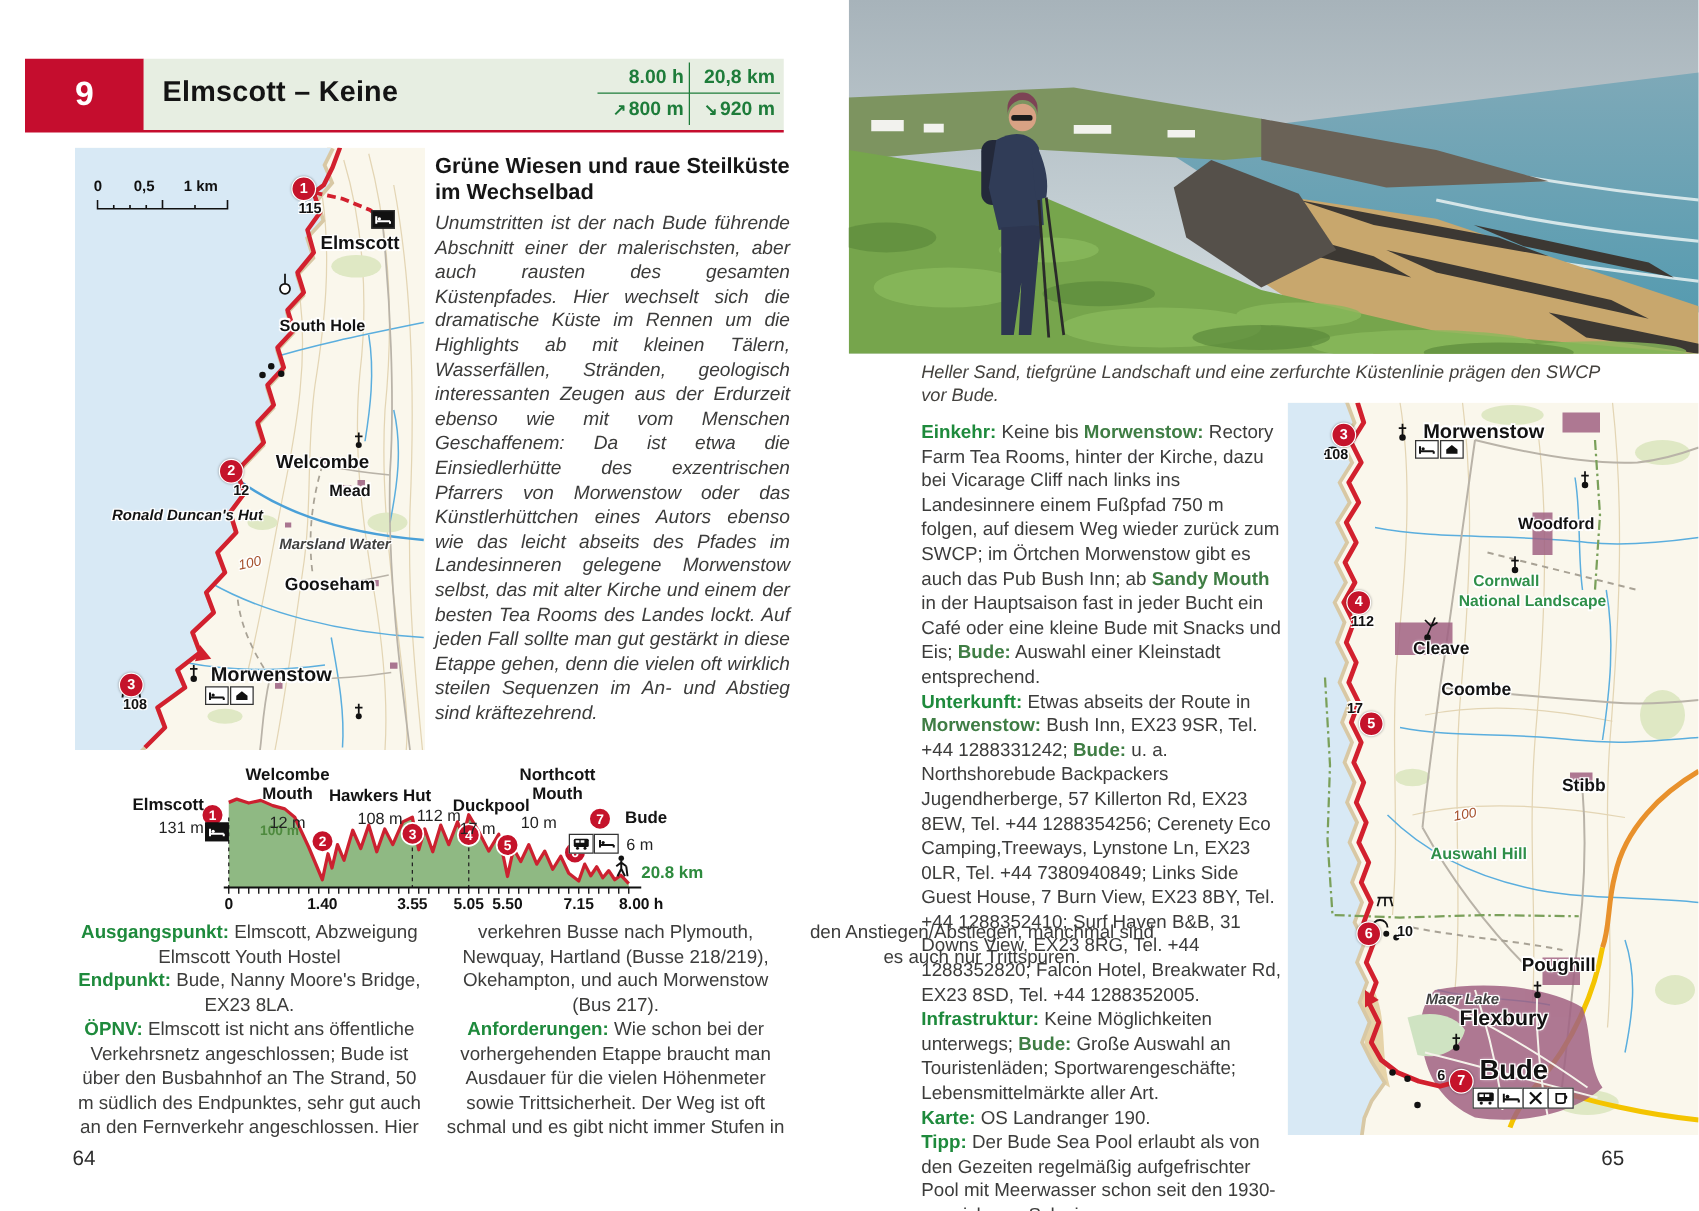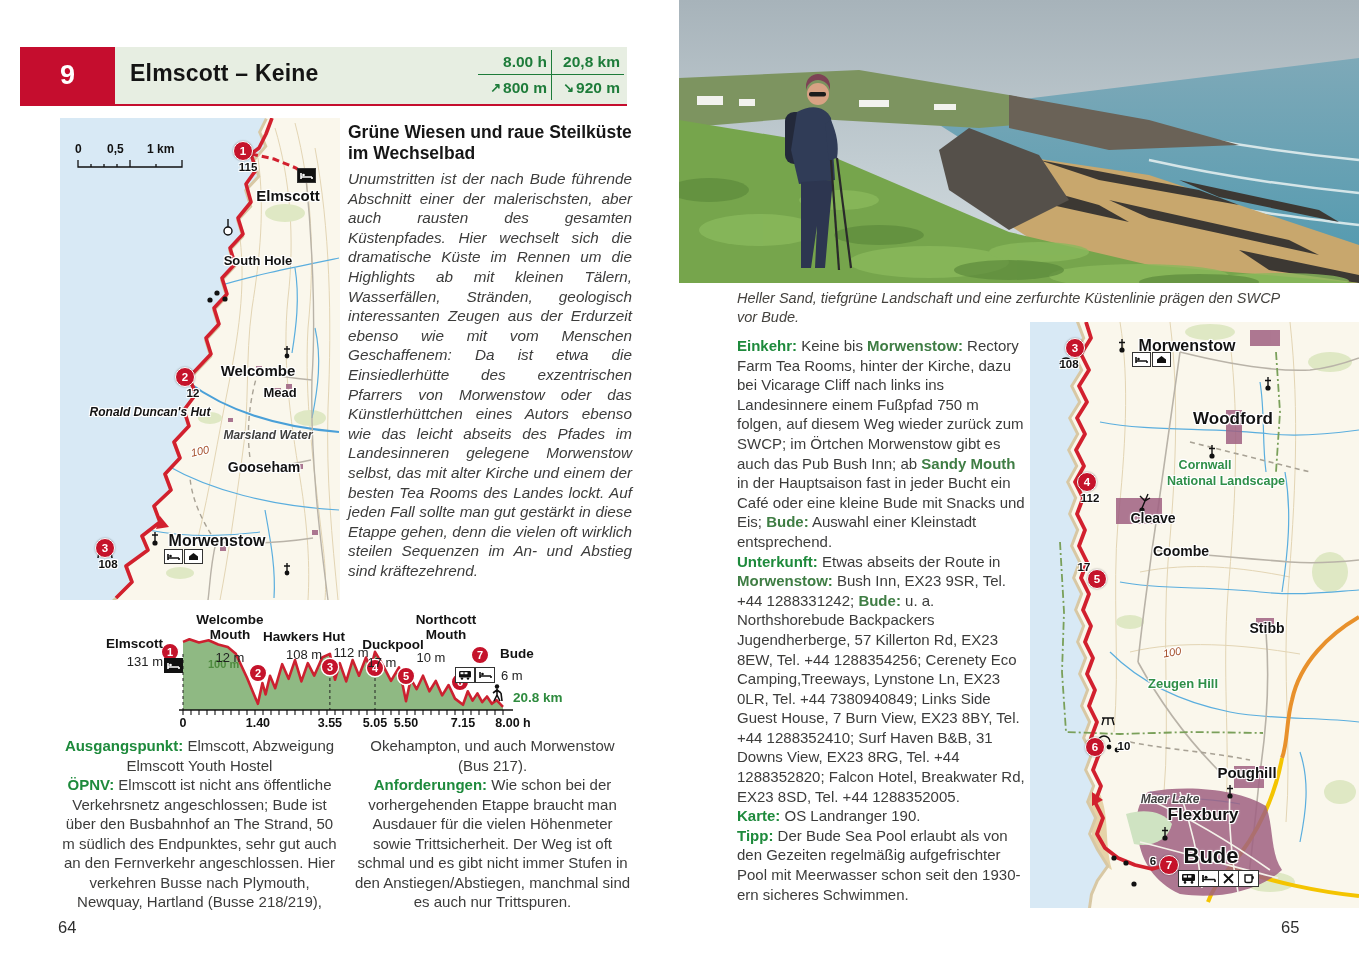--- a/index.html
+++ b/index.html
@@ -309,20 +309,21 @@
   </div>
   <svg width="14" height="18" style="position:absolute;left:430px;top:74px;">
     <circle cx="7" cy="2.5" r="2.2" fill="#111"></circle>
       <path d="M7,4.5 L7,11 M7,6 L3,9 M7,6 L11,9 M7,11 L4,17 M7,11 L10,17 M11,9 L12,17" stroke="#111" stroke-width="1.6" fill="none"></path>
   </svg>
   <span class="dist-label" style="left:453px;top:80px;">20.8 km</span>
 </div>
 
 <div class="abs info-cols" id="left-info">
     <div class="info-sec"><span class="glabel">Ausgangspunkt: </span><span>Elmscott, Abzweigung Elmscott Youth Hostel</span></div>
+    <div class="info-sec"><span class="glabel">Endpunkt: </span><span>Bude, Nanny Moore's Bridge, EX23 8LA.</span></div>
     <div class="info-sec"><span class="glabel">ÖPNV: </span><span>Elmscott ist nicht ans öffentliche Verkehrsnetz angeschlossen; Bude ist über den Busbahnhof an The Strand, 50 m südlich des Endpunktes, sehr gut auch an den Fernverkehr angeschlossen. Hier verkehren Busse nach Plymouth, Newquay, Hartland (Busse 218/219), Okehampton, und auch Morwenstow (Bus 217).</span></div>
     <div class="info-sec"><span class="glabel">Anforderungen: </span><span>Wie schon bei der vorhergehenden Etappe braucht man Ausdauer für die vielen Höhenmeter sowie Trittsicherheit. Der Weg ist oft schmal und es gibt nicht immer Stufen in den Anstiegen/Abstiegen, manchmal sind es auch nur Trittspuren.</span></div>
   </div>
 
 <span class="abs pagenum" style="left:58px;top:918px;">64</span>
 
 <div class="abs" style="left:679px;top:0;width:680px;height:283px;">
   <svg width="680" height="283" viewBox="0 0 680 283">
     <defs>
       <linearGradient id="sky" x1="0" y1="0" x2="0" y2="1">
@@ -386,20 +387,21 @@
       <path d="M152,160 L160,270" stroke="#2a2a2a" stroke-width="2.2"></path>
     </g>
   </svg>
 </div>
 
 <div class="abs caption">Heller Sand, tiefgrüne Landschaft und eine zerfurchte Küstenlinie prägen den SWCP vor Bude.</div>
 
 <div class="abs right-col" id="right-info">
     <div class="info-sec"><span class="glabel">Einkehr: </span><span>Keine bis </span><span class="b">Morwenstow:</span><span> Rectory Farm Tea Rooms, hinter der Kirche, dazu bei Vicarage Cliff nach links ins Landesinnere einem Fußpfad 750 m folgen, auf diesem Weg wieder zurück zum SWCP; im Örtchen Morwenstow gibt es auch das Pub Bush Inn; ab </span><span class="b">Sandy Mouth</span><span> in der Hauptsaison fast in jeder Bucht ein Café oder eine kleine Bude mit Snacks und Eis; </span><span class="b">Bude:</span><span> Auswahl einer Kleinstadt entsprechend.</span></div>
     <div class="info-sec"><span class="glabel">Unterkunft: </span><span>Etwas abseits der Route in </span><span class="b">Morwenstow:</span><span> Bush Inn, EX23 9SR, Tel. +44 1288331242; </span><span class="b">Bude:</span><span> u. a. Northshorebude Backpackers Jugendherberge, 57 Killerton Rd, EX23 8EW, Tel. +44 1288354256; Cerenety Eco Camping,Treeways, Lynstone Ln, EX23 0LR, Tel. +44 7380940849; Links Side Guest House, 7 Burn View, EX23 8BY, Tel. +44 1288352410; Surf Haven B&amp;B, 31 Downs View, EX23 8RG, Tel. +44 1288352820; Falcon Hotel, Breakwater Rd, EX23 8SD, Tel. +44 1288352005.</span></div>
+    <div class="info-sec"><span class="glabel">Infrastruktur: </span><span>Keine Möglichkeiten unterwegs; </span><span class="b">Bude:</span><span> Große Auswahl an Touristenläden; Sportwarengeschäfte; Lebensmittelmärkte aller Art.</span></div>
     <div class="info-sec"><span class="glabel">Karte: </span><span>OS Landranger 190.</span></div>
     <div class="info-sec"><span class="glabel">Tipp: </span><span>Der Bude Sea Pool erlaubt als von den Gezeiten regelmäßig aufgefrischter Pool mit Meerwasser schon seit den 1930-ern sicheres Schwimmen.</span></div>
   </div>
 
 <div class="abs map" style="left:1030px;top:322px;width:329px;height:586px;">
   <svg width="329" height="586" viewBox="0 0 329 586">
     <rect width="329" height="586" fill="#faf7ec"></rect>
     <g stroke="#e3d5b4" stroke-width="1" fill="none">
       <path d="M90,0 C100,60 95,130 88,200 C82,270 90,340 84,410"></path>
       <path d="M140,0 C150,80 145,160 138,240 C132,320 140,400 134,470"></path>
@@ -481,28 +483,28 @@
         <circle cx="104" cy="562" r="2.6"></circle>
       <circle cx="79" cy="425" r="2.4"></circle>
         <circle cx="87" cy="428" r="2.4"></circle>
     </g>
     <path d="M112,186 L118,172 M115,179 L110,174 M115,179 L120,176" stroke="#111" stroke-width="1.4" fill="none"></path>
     <path d="M68,420 a6,6 0 0 1 12,0" fill="none" stroke="#111" stroke-width="1.5"></path>
     <path d="M30,42 a6,6 0 0 1 12,0" fill="none" stroke="#111" stroke-width="1.5"></path>
   </svg>
 
   <span class="mlabel" style="left:157px;top:24px;font-size:16px;">Morwenstow</span>
-  <span class="mlabel" style="left:203px;top:97px;font-size:17px;">Woodford</span>
+  <span class="mlabel" style="left:215px;top:97px;font-size:13px;">Woodford</span>
   <span class="mlabel grlabel" style="left:175px;top:143px;font-size:12.5px;">Cornwall</span>
   <span class="mlabel grlabel" style="left:196px;top:159px;font-size:12.5px;">National Landscape</span>
   <span class="mlabel" style="left:123px;top:196px;font-size:14px;">Cleave</span>
   <span class="mlabel" style="left:151px;top:229px;font-size:14px;">Coombe</span>
   <span class="mlabel" style="left:237px;top:306px;font-size:14px;">Stibb</span>
   <span class="mlabel brlabel" style="left:142px;top:330px;font-size:11px;transform:translate(-50%,-50%) rotate(-10deg);">100</span>
-  <span class="mlabel grlabel" style="left:153px;top:361px;font-size:13px;">Zeugen Hill</span>
+  <span class="mlabel grlabel" style="left:153px;top:361px;font-size:13px;">Auswahl Hill</span>
   <span class="mlabel" style="left:217px;top:450px;font-size:15px;">Poughill</span>
   <span class="mlabel wlabel" style="left:140px;top:477px;font-size:12px;">Maer Lake</span>
   <span class="mlabel" style="left:173px;top:493px;font-size:17px;">Flexbury</span>
   <span class="mlabel" style="left:181px;top:534px;font-size:22px;">Bude</span>
 
   <div class="wp" style="left:45px;top:26px;">3</div>
   <span class="elev" style="left:39px;top:42px;">108</span>
   <div class="wp" style="left:57px;top:160px;">4</div>
   <span class="elev" style="left:60px;top:176px;">112</span>
   <span class="elev" style="left:54px;top:245px;">17</span>

